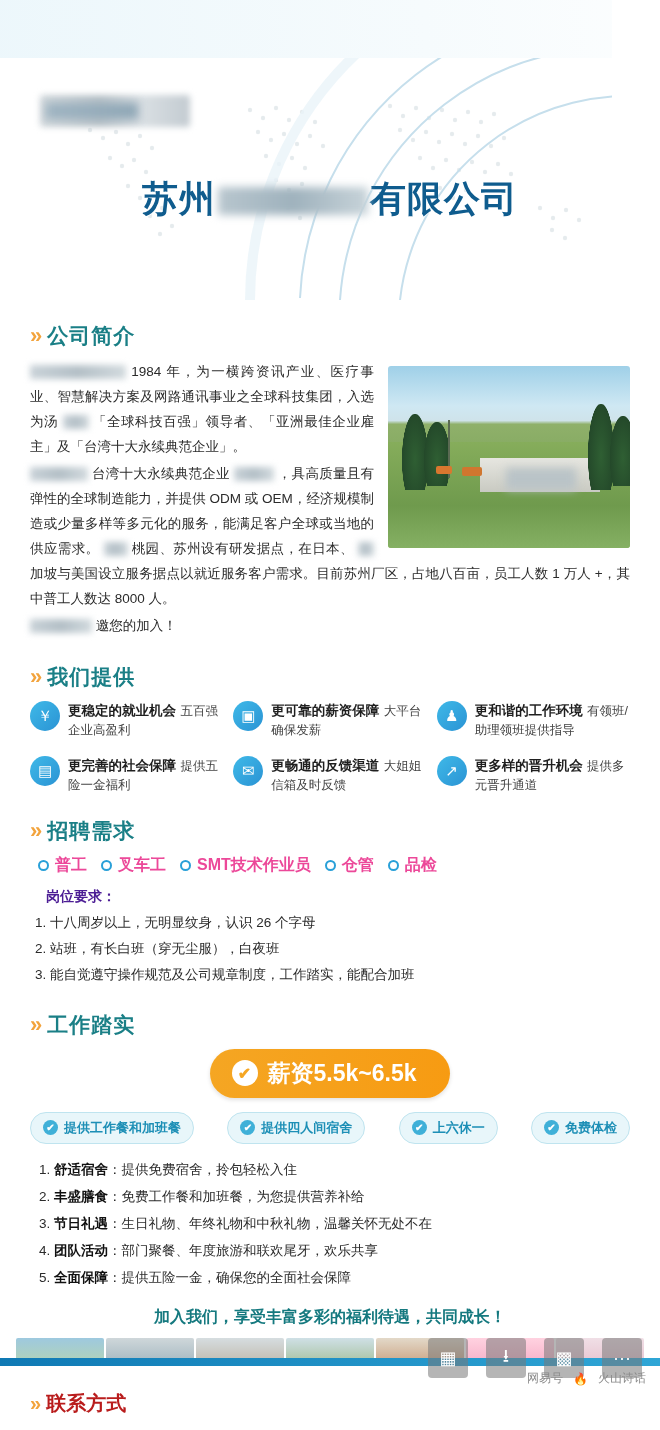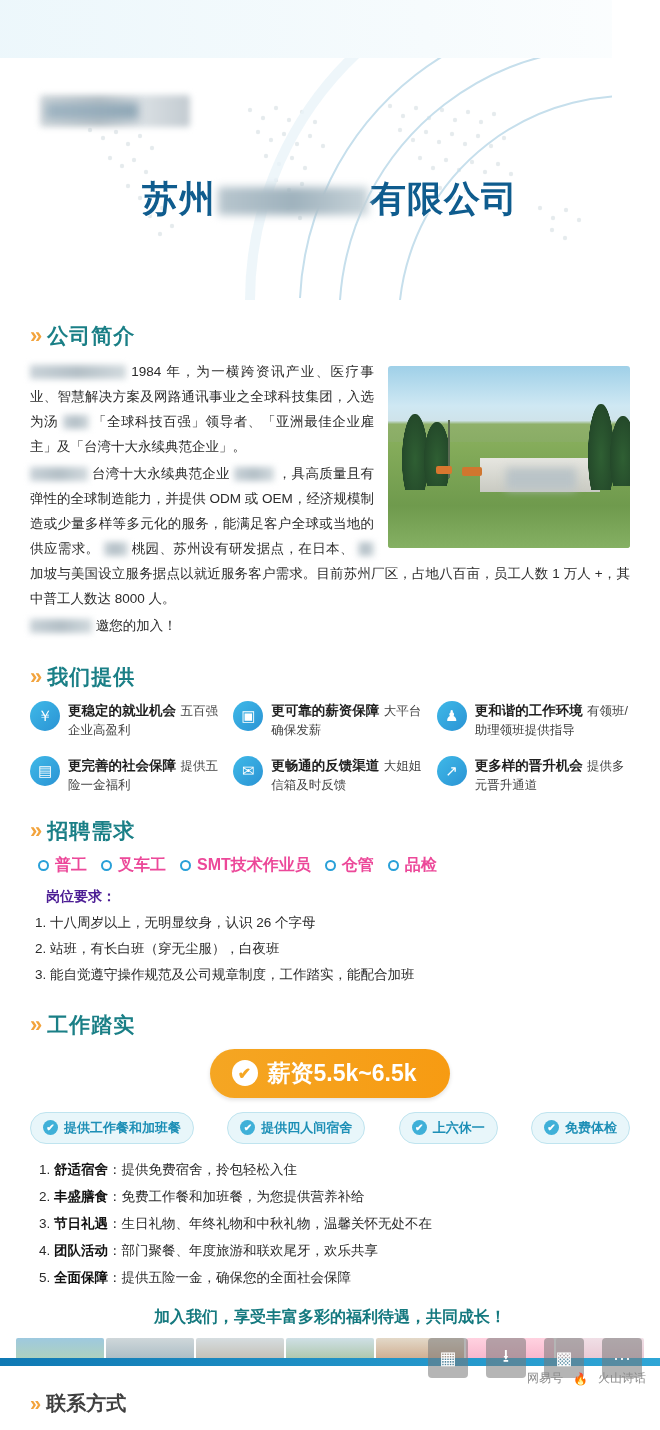--- a/index.html
+++ b/index.html
@@ -219,21 +219,21 @@
     position:absolute; right:14px; top:4px;
     display:flex; align-items:center; gap:10px;
     font-size:12px; color:#8a8a8a;
   }
   .watermark .fire { color:#d84b2a; }
   .bottom-tab {
     position:absolute; left:30px; top:24px;
     display:flex; align-items:center; gap:8px;
   }
   .bottom-tab .chev { color:#f2a33c; font-size:20px; font-weight:bold; letter-spacing:-3px; }
-  .bottom-tab .t { font-size:20px; font-weight:bold; color:#404040;font-family:Liberation Mono, monospace; }
+  .bottom-tab .t { font-size:20px; font-weight:bold; color:#b91c1c;font-family:Liberation Mono, monospace; }
   .blue-strip {
     position:absolute; left:0; bottom:64px; width:660px; height:8px;
     background: linear-gradient(90deg,#0f79b4,#2fa6d6);
   }
 </style>
 </head>
 <body>
 
 <div class="banner">
   <div class="swoop2"></div>

